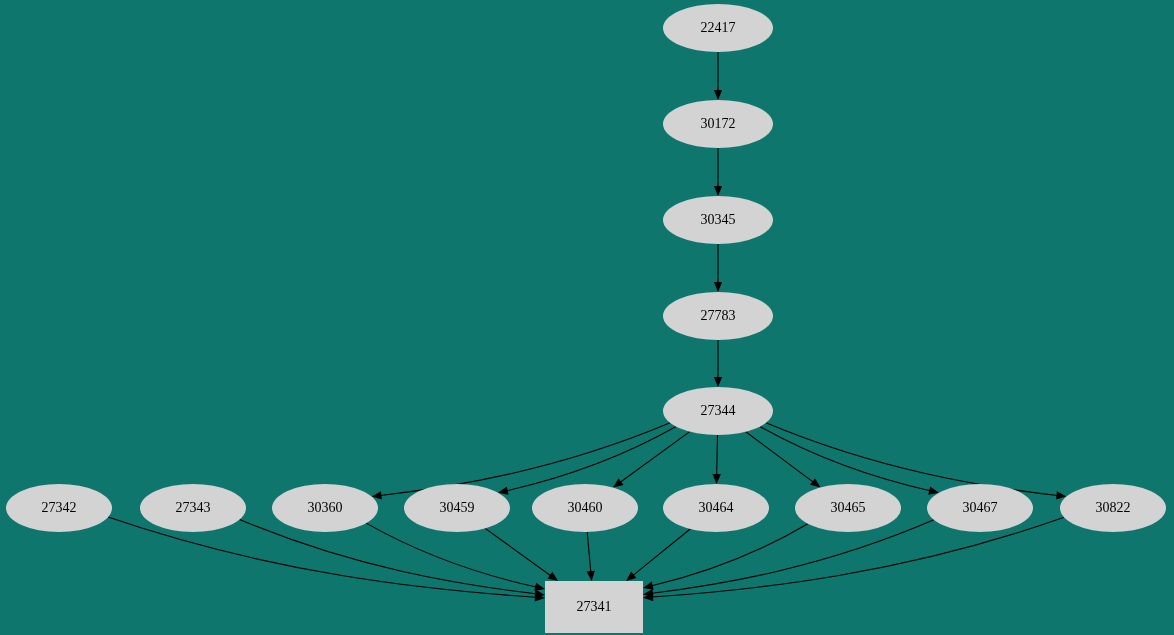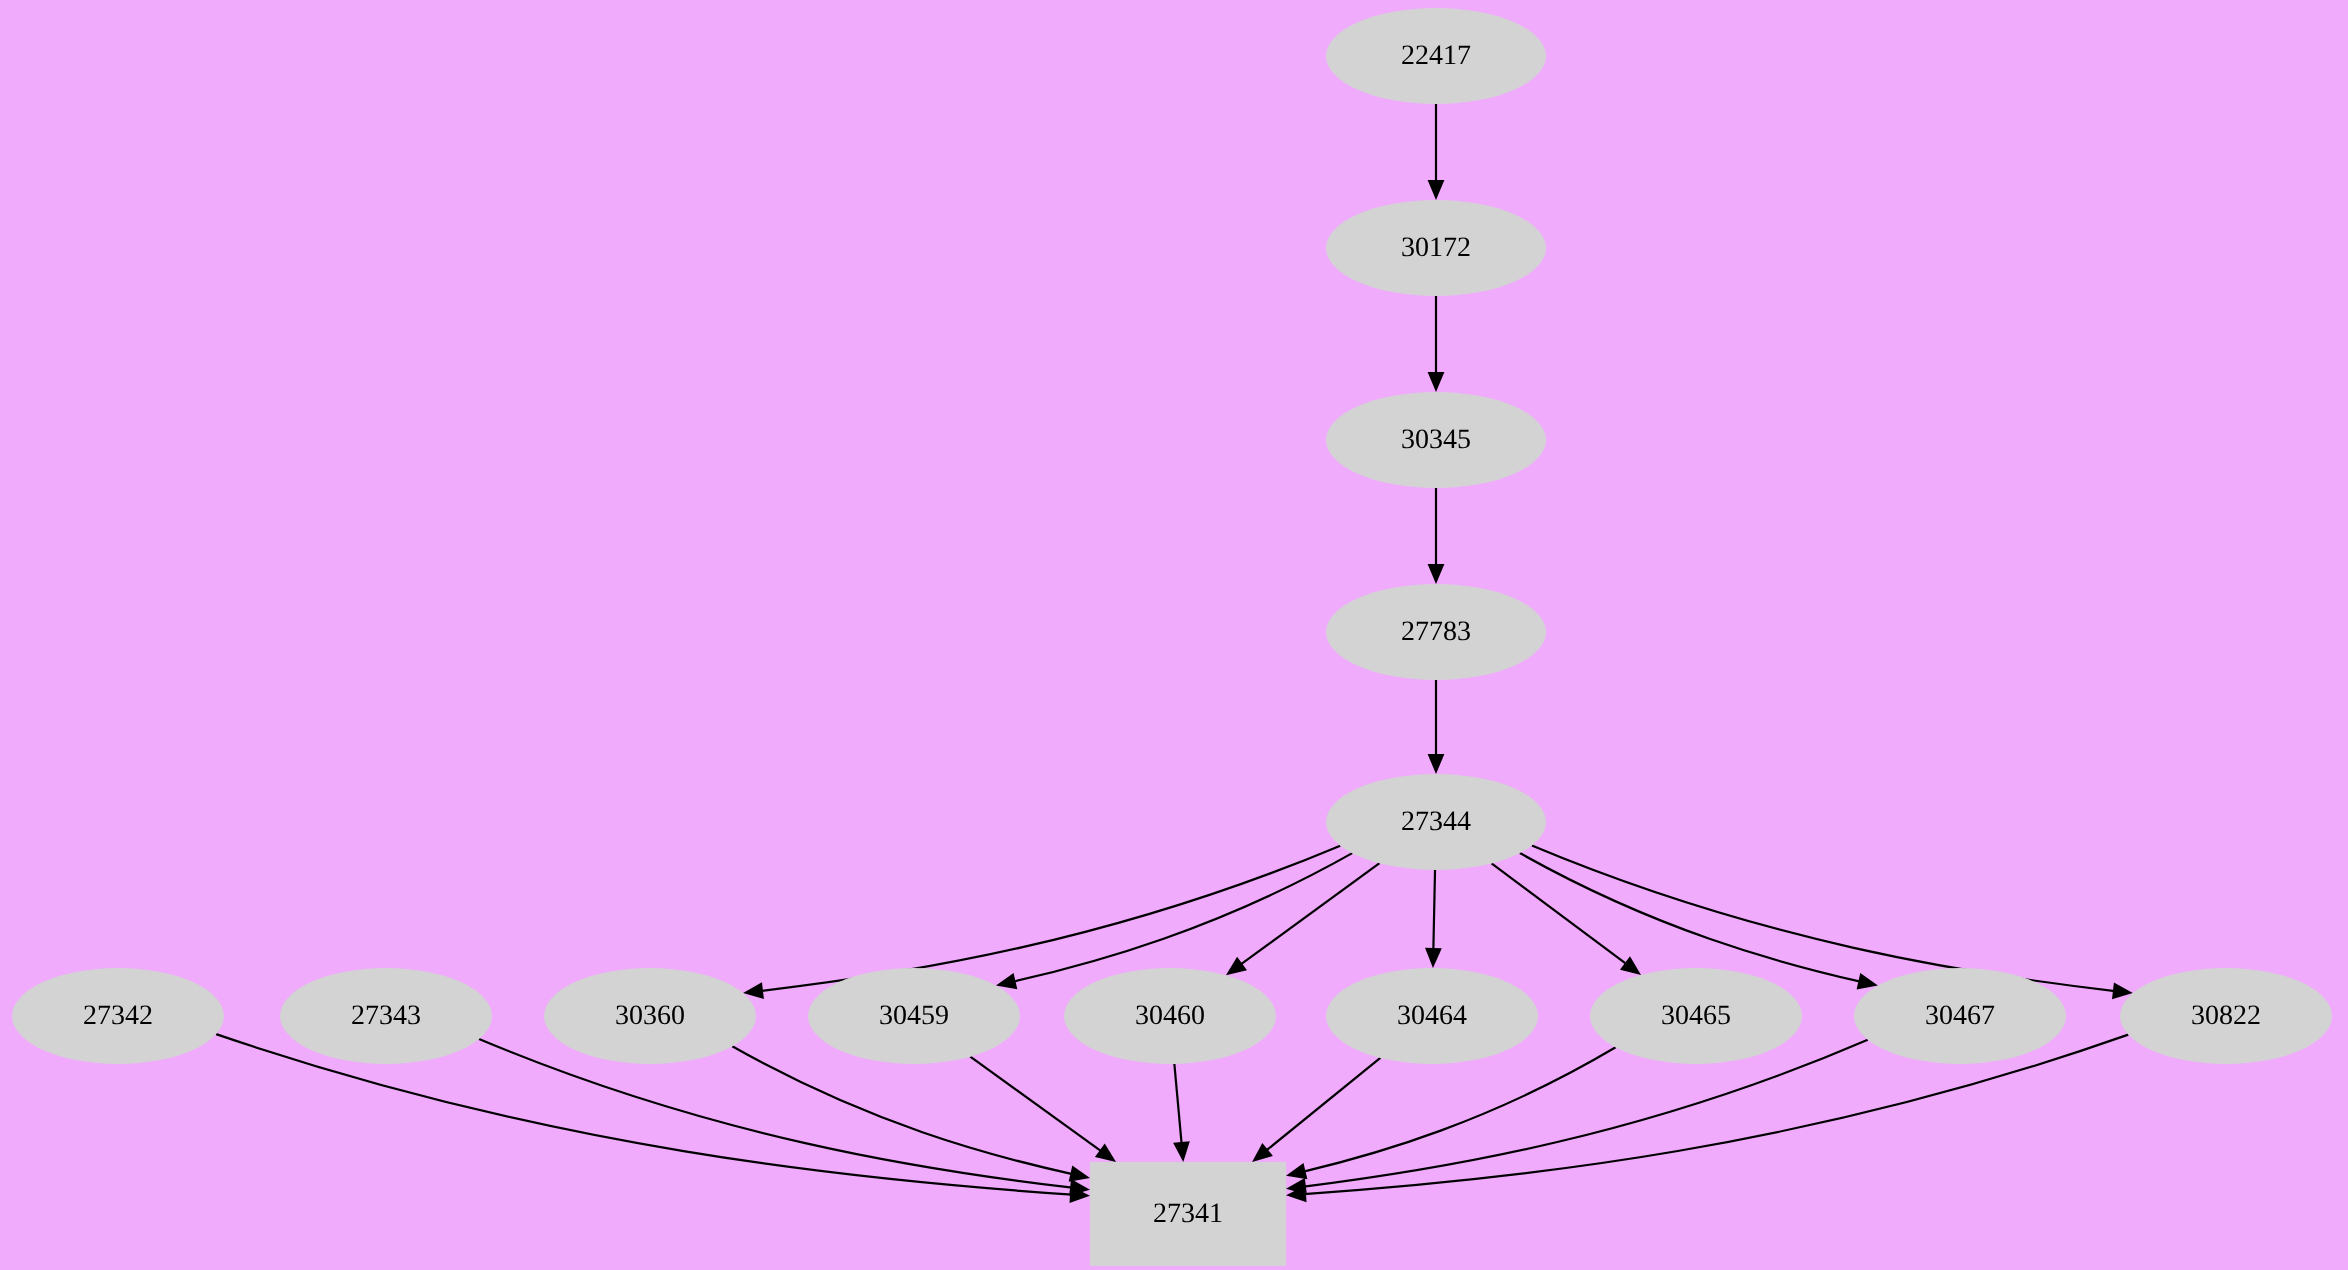--- a/index.html
+++ b/index.html
@@ -7,21 +7,21 @@
     padding: 0;
     background: #ffffff;
   }
   body {
     font-family: "Liberation Serif", "DejaVu Serif", serif;
   }
   #graph-canvas {
     position: relative;
     width: 1174px;
     height: 635px;
-    background: #f0abfc;
+    background: #0f766e;
     overflow: hidden;
   }
   #graph-svg {
     position: absolute;
     top: 0;
     left: 0;
     width: 1174px;
     height: 635px;
     display: block;
   }

